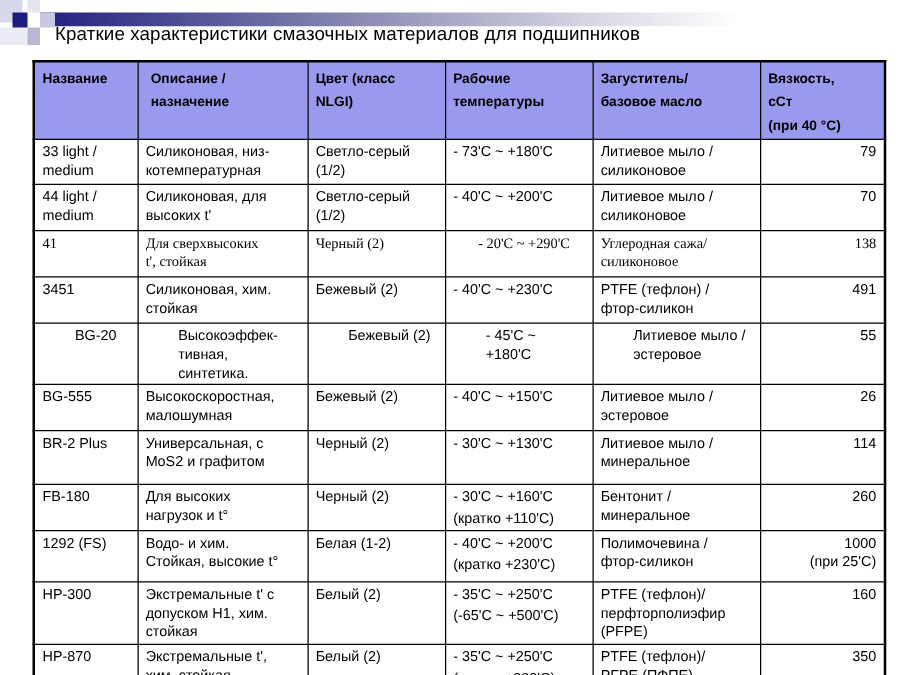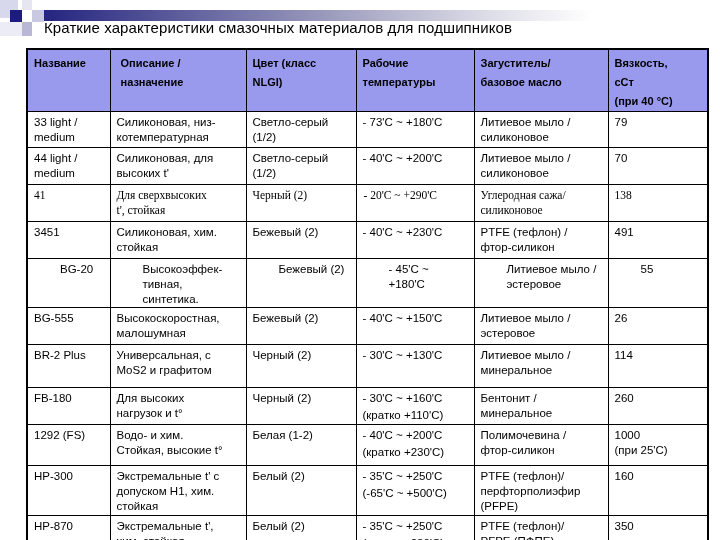--- a/index.html
+++ b/index.html
@@ -41,34 +41,34 @@
       line-height: 15px;
     }
     th {
       background: #9999ee;
       font-weight: bold;
       font-size: 11px;
       height: 56px;
       line-height: 19px;
       padding-top: 4px;
     }
-    td.num { text-align: left; }
+    td.num { text-align: right; }
     tr.r1 td { height: 32px; }
     tr.r2 td { height: 33px; }
     tr.r3 td { height: 33px; font-family: Liberation Serif, serif; }
     tr.r4 td { height: 33px; }
     tr.r5 td { height: 33px; padding-left: 32px; }
     tr.r6 td { height: 33px; }
     tr.r7 td { height: 39px; }
     tr.r8 td { height: 33px; }
     tr.r9 td { height: 37px; }
     tr.r10 td { height: 46px; }
     tr.r11 td { height: 39px; }
     .line { display: block; }
-    .temp-center { padding-left: 7px; }
+    .temp-center { padding-left: 26px; }
   </style>
 </head>
 <body>
 
 <div class="deco sq5"></div>
 <div class="deco sq1"></div>
 <div class="deco sq3"></div>
 <div class="bar"></div>
 <div class="deco sq6"></div>
 <div class="deco sq2"></div>

